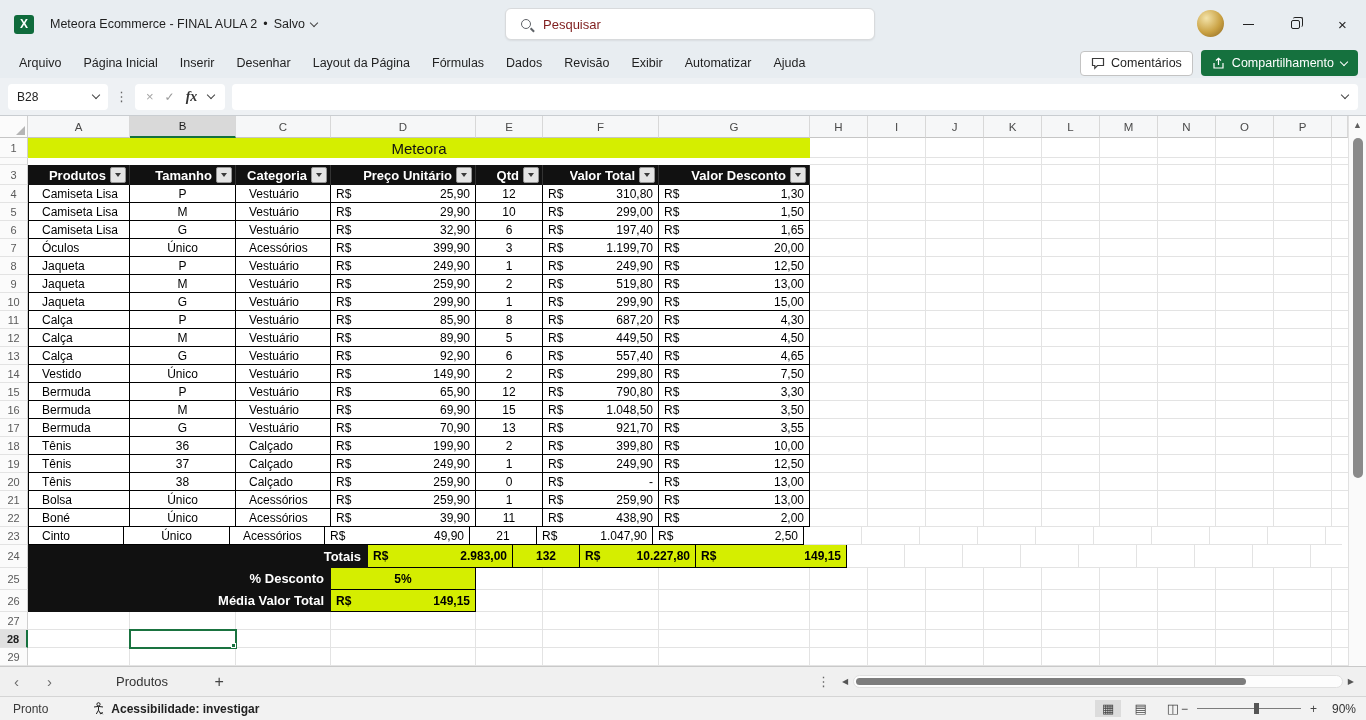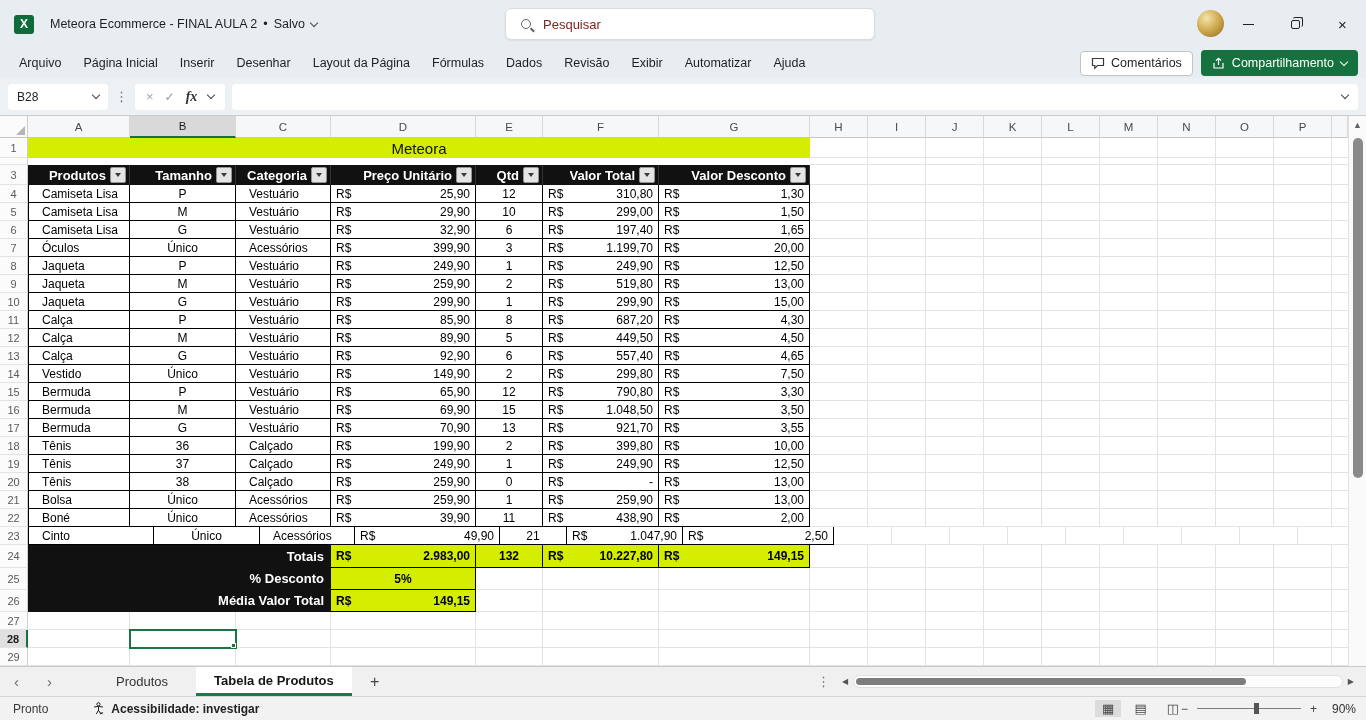--- a/index.html
+++ b/index.html
@@ -853,21 +853,21 @@
           <div class="ce" style="width: 58px;"></div>
           <div class="ce" style="width: 58px;"></div>
           <div class="ce" style="width: 58px;"></div>
           <div class="ce" style="width: 58px;"></div>
           <div class="ce" style="width: 58px;"></div>
           <div class="ce" style="width: 58px;"></div>
           <div class="ce ces" style="width: 16px;"></div>
         </div>
         <div class="grow" style="height: 18px;">
           <div class="rh">23</div>
-          <div class="tc tfirst all" style="width: 126px;">Cinto</div>
+          <div class="tc tfirst all" style="width: 96px;">Cinto</div>
           <div class="tc alc" style="width: 106px;">Único</div>
           <div class="tc all" style="width: 95px;">Acessórios</div>
           <div class="tc money" style="width: 145px;">
             <div class="cur">R$</div>
             <div class="val">49,90</div>
           </div>
           <div class="tc alc" style="width: 67px;">21</div>
           <div class="tc money" style="width: 116px;">
             <div class="cur">R$</div>
             <div class="val">1.047,90</div>
@@ -882,21 +882,21 @@
           <div class="ce" style="width: 58px;"></div>
           <div class="ce" style="width: 58px;"></div>
           <div class="ce" style="width: 58px;"></div>
           <div class="ce" style="width: 58px;"></div>
           <div class="ce" style="width: 58px;"></div>
           <div class="ce" style="width: 58px;"></div>
           <div class="ce ces" style="width: 16px;"></div>
         </div>
         <div class="grow" style="height: 23px;">
           <div class="rh">24</div>
-          <div class="blk" style="width: 303px;">Totais</div>
+          <div class="blk" style="width: 340px;">Totais</div>
           <div class="tc money acc" style="width: 145px;">
             <div class="cur">R$</div>
             <div class="val">2.983,00</div>
           </div>
           <div class="tc alc acc" style="width: 67px;">132</div>
           <div class="tc money acc" style="width: 116px;">
             <div class="cur">R$</div>
             <div class="val">10.227,80</div>
           </div>
           <div class="tc money acc" style="width: 151px;">
@@ -1021,21 +1021,20 @@
     <span class="varrow">▲</span>
     <div class="vthumb"></div>
   </div>
 </div>
 
 <div class="shbar">
   <span class="nav">‹</span>
   <span class="nav">›</span>
   <div id="tabs">
       <div class="stab">Produtos</div>
-      <div class="stab active">Tabela de Produtos</div>
     </div>
   <span class="addtab">+</span>
   <span class="splitdots">⋮</span>
   <div class="hscroll">
     <span class="harrow">◀</span>
     <div class="htrack">
       <div class="hthumb"></div>
     </div>
     <span class="harrow">▶</span>
   </div>

